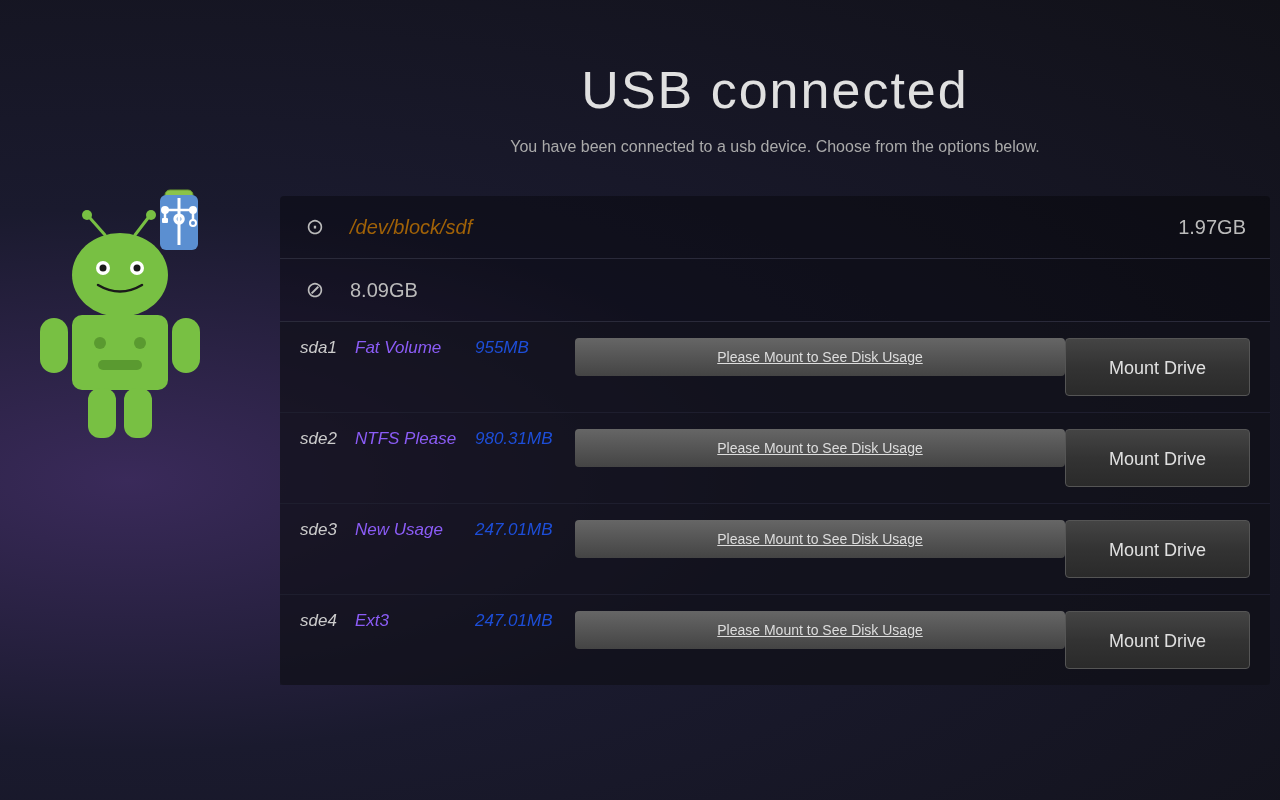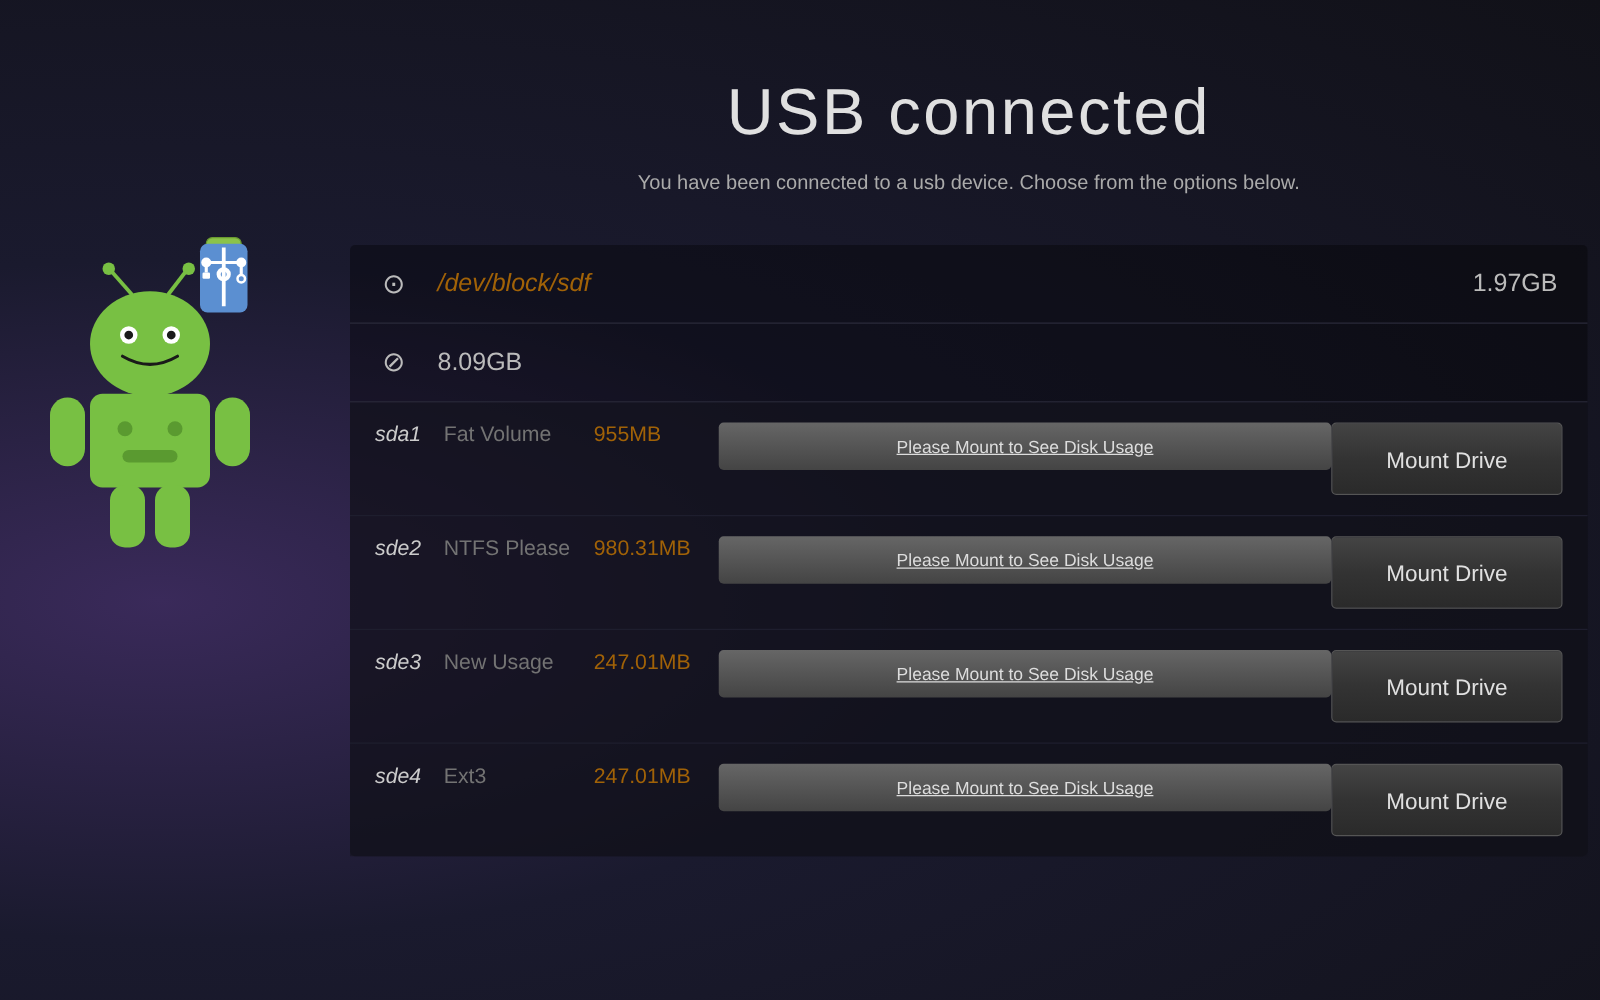--- a/index.html
+++ b/index.html
@@ -107,28 +107,30 @@
     .partition-name {
       font-size: 17px;
       color: #ccc;
       font-style: italic;
       width: 55px;
       flex-shrink: 0;
     }
 
     .partition-type {
       font-size: 17px;
-      color: #737373;
+      color: #8b5cf6;
+      font-style: italic;
       width: 120px;
       flex-shrink: 0;
     }
 
     .partition-size {
       font-size: 17px;
-      color: #a16207;
+      color: #1d4ed8;
+      font-style: italic;
       width: 100px;
       flex-shrink: 0;
     }
 
     .disk-usage-bar {
       flex: 1;
       height: 38px;
       background: linear-gradient(to bottom, #666, #555, #444);
       border-radius: 4px;
       display: flex;

